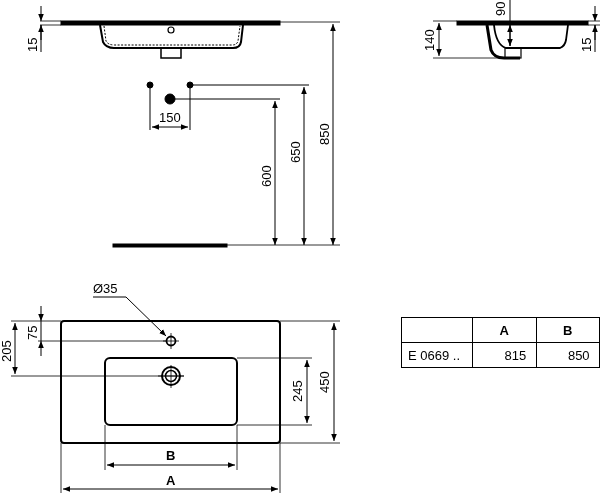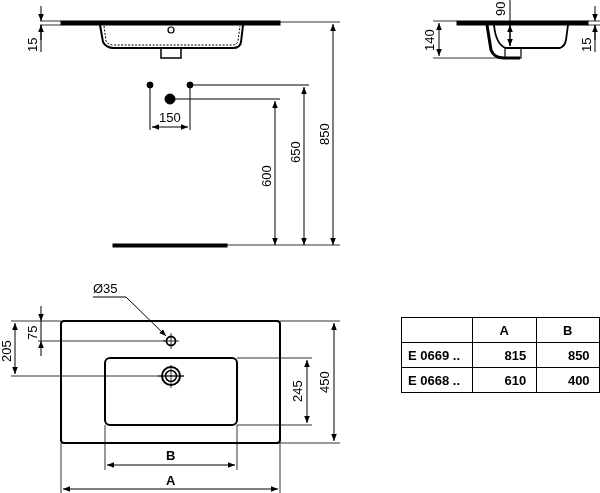--- a/index.html
+++ b/index.html
@@ -3,21 +3,21 @@
   <meta charset="utf-8">
   <style>
     html, body { margin: 0; padding: 0; background: #ffffff; }
     body { width: 600px; height: 493px; position: relative; overflow: hidden;
            font-family: "Liberation Sans", sans-serif; color: #000; }
     svg.drawing { position: absolute; left: 0; top: 0; width: 600px; height: 493px; }
     .dim { font-family: "Liberation Sans", sans-serif; font-size: 13px; fill: #000; }
     .bold { font-weight: bold; }
     table.spec { position: absolute; left: 401px; top: 317px; border-collapse: collapse;
                  font-family: "Liberation Sans", sans-serif; font-size: 13px; }
-    table.spec td, table.spec th { border: 1.5px solid #000; height: 24px; padding: 0 6px; font-weight: bold; }
+    table.spec td, table.spec th { border: 1.5px solid #000; height: 24px; padding: 0 6px; }
     table.spec th { font-weight: bold; text-align: center; }
     table.spec td.model { text-align: left; width: 82px; }
     table.spec td.num { text-align: center; width: 34px; padding-left: 28px; }
     table.spec th.blank { width: 82px; }
   </style>
 </head>
 <body>
 
 <svg class="drawing" viewBox="0 0 600 493">
   <defs>
@@ -151,19 +151,14 @@
       <tr>
     <th class="blank"></th>
     <th class="num">A</th>
     <th class="num">B</th>
   </tr>
   <tr>
     <td class="model">E 0669 ..</td>
     <td class="num">815</td>
     <td class="num">850</td>
   </tr>
-  <tr>
-    <td class="model">E 0668 ..</td>
-    <td class="num">610</td>
-    <td class="num">400</td>
-  </tr>
 </tbody>
   </table>
 
 </body></html>

